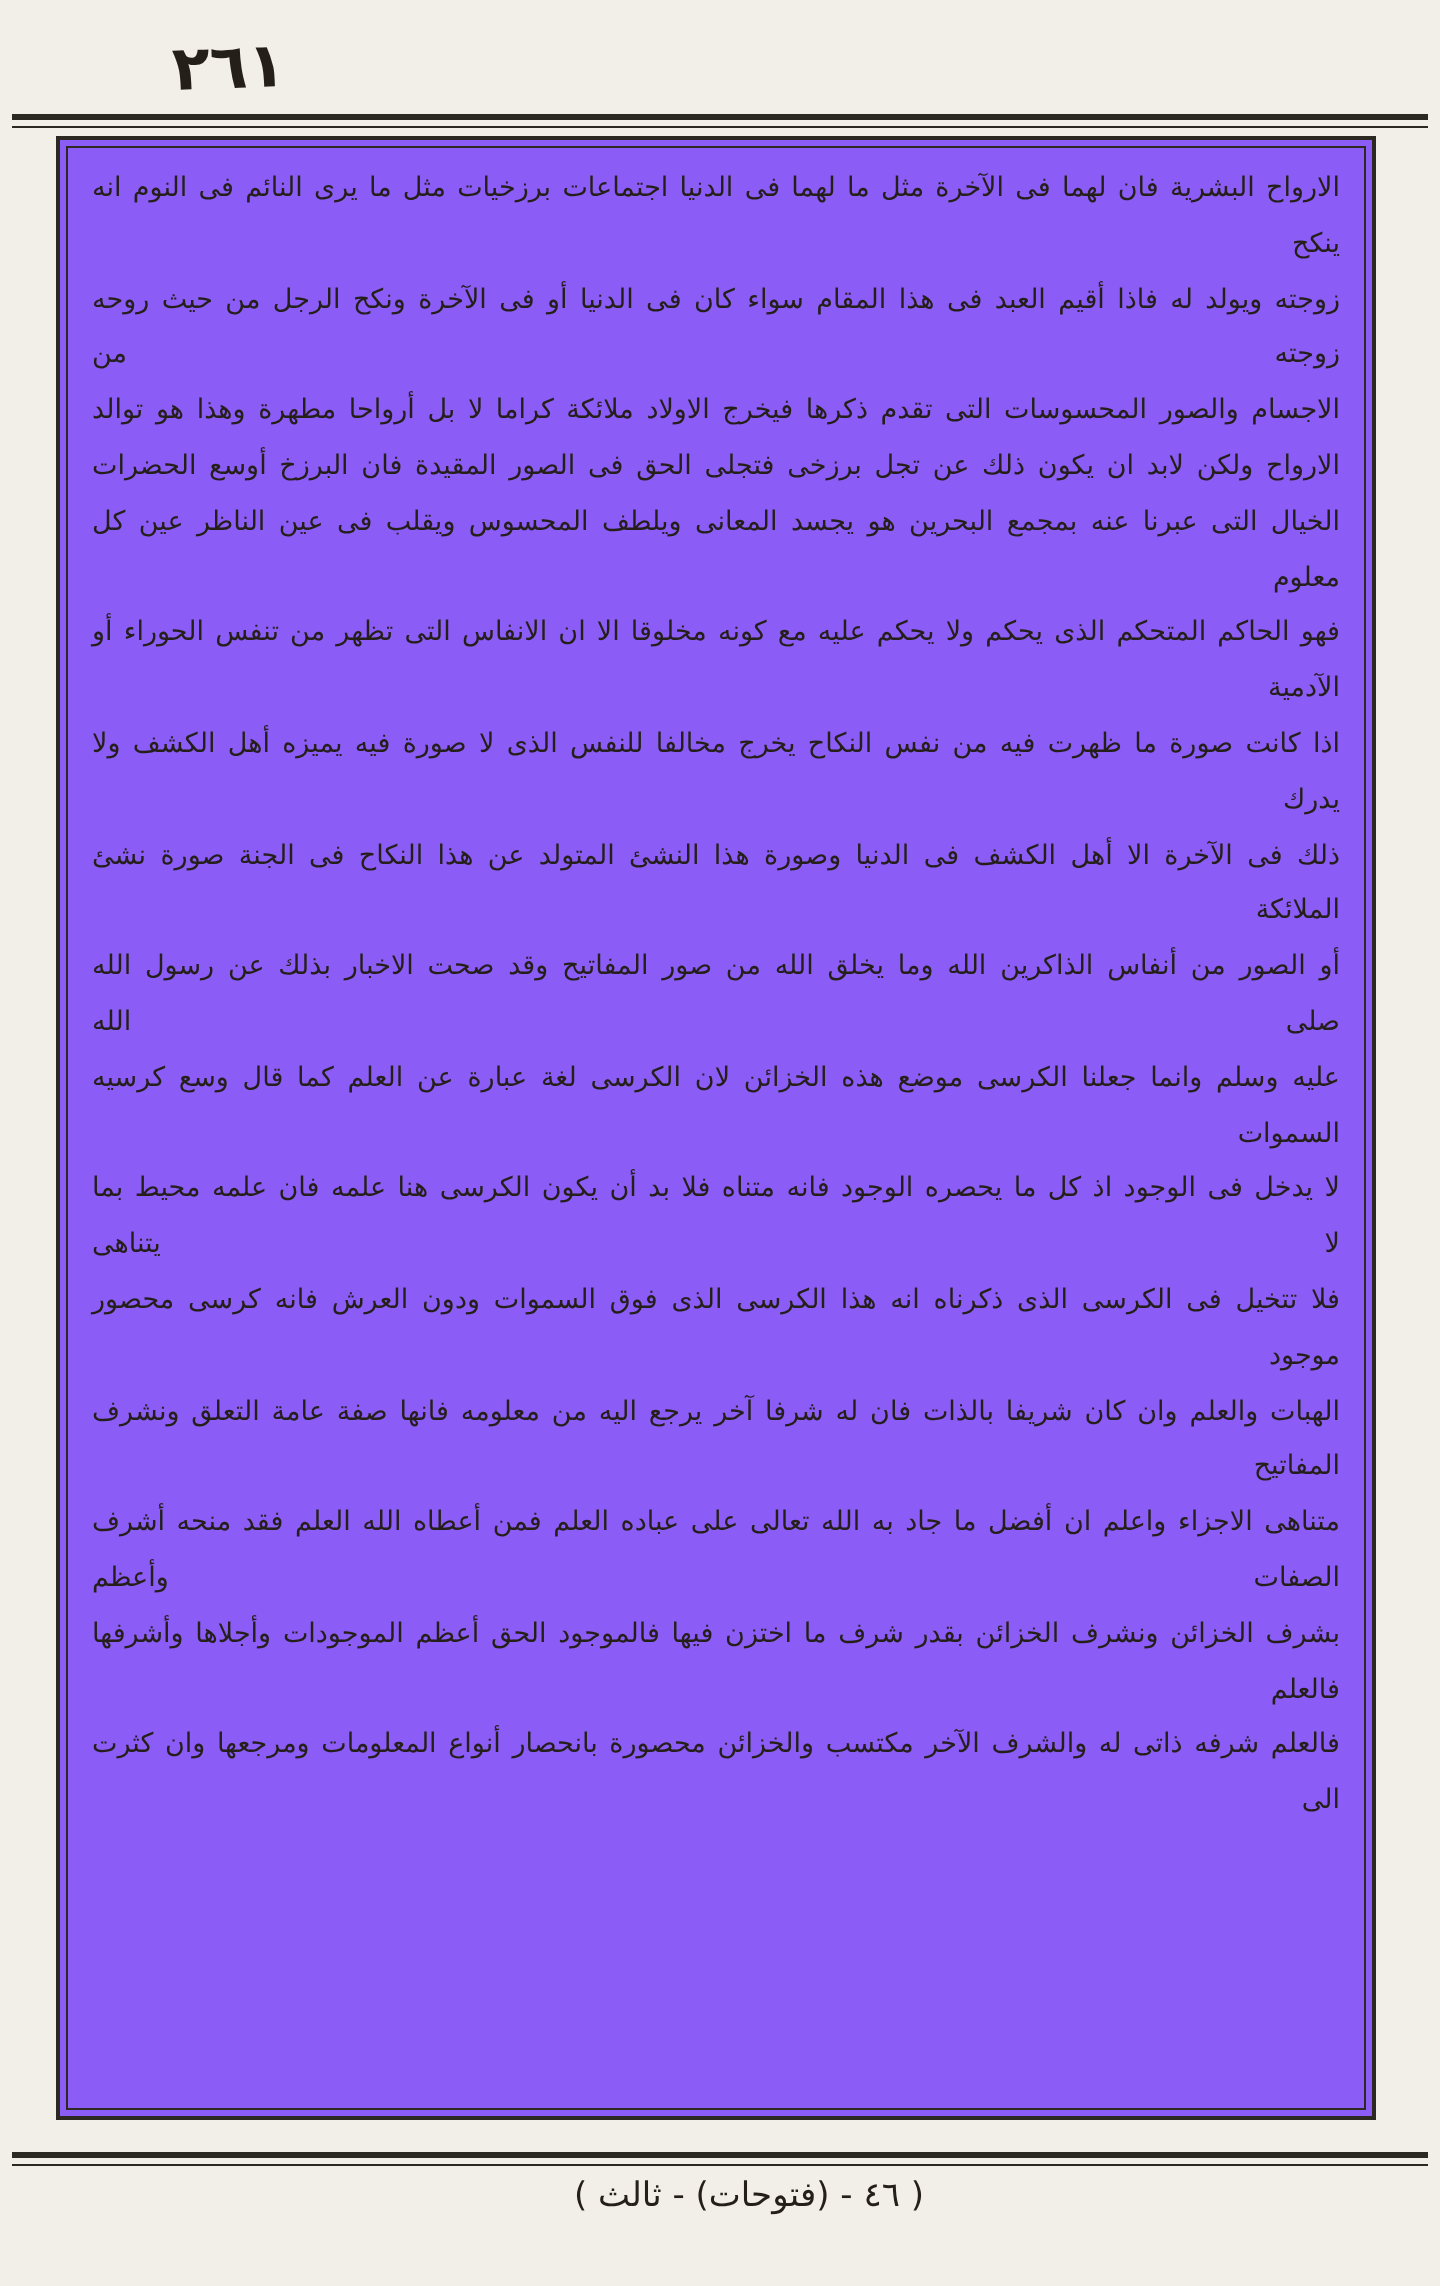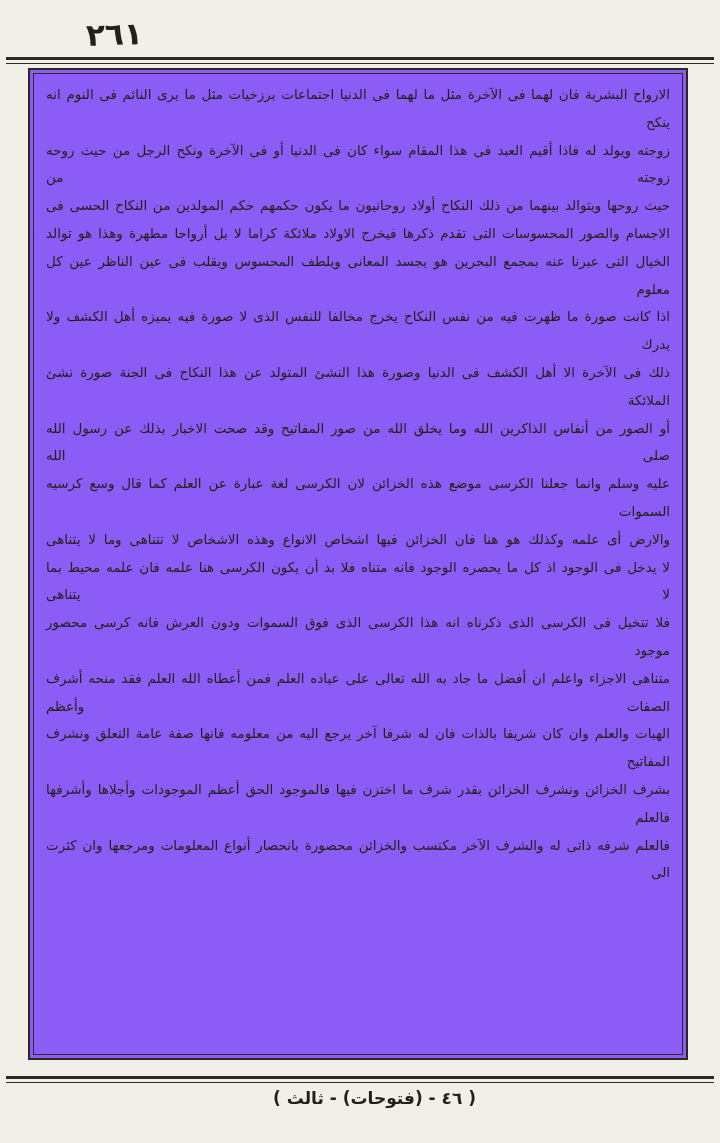--- a/index.html
+++ b/index.html
@@ -50,52 +50,52 @@
     text-align:justify;
     text-align-last:justify;
     white-space:normal;
     word-spacing:1px;
   }
 
   .footer{
     position:absolute;top:1088px;left:0;right:0;
     text-align:center;
     font-size:17px;
-    font-weight:bold;
+    font-weight:normal;
     direction:rtl;
     padding-left:29px;
   }
 </style>
 </head>
 <body>
 
 <div class="page">
 
   <div class="page-number">٢٦١</div>
 
   <div class="rule top"></div>
 
   <div class="frame">
     <div class="frame-inner">
 
       <div class="prose">
           <div class="line">الارواح البشرية فان لهما فى الآخرة مثل ما لهما فى الدنيا اجتماعات برزخيات مثل ما يرى النائم فى النوم انه ينكح</div>
           <div class="line">زوجته ويولد له فاذا أقيم العبد فى هذا المقام سواء كان فى الدنيا أو فى الآخرة ونكح الرجل من حيث روحه زوجته من</div>
-          <div class="line">حيث روحها ويتوالد بينهما من ذلك النكاح أولاد روحانيون ما يكون حكمهم حكم المولدين من النكاح الحسى فى</div>
           <div class="line">الاجسام والصور المحسوسات التى تقدم ذكرها فيخرج الاولاد ملائكة كراما لا بل أرواحا مطهرة وهذا هو توالد</div>
+          <div class="line">الارواح ولكن لابد ان يكون ذلك عن تجل برزخى فتجلى الحق فى الصور المقيدة فان البرزخ أوسع الحضرات</div>
           <div class="line">الخيال التى عبرنا عنه بمجمع البحرين هو يجسد المعانى ويلطف المحسوس ويقلب فى عين الناظر عين كل معلوم</div>
+          <div class="line">فهو الحاكم المتحكم الذى يحكم ولا يحكم عليه مع كونه مخلوقا الا ان الانفاس التى تظهر من تنفس الحوراء أو الآدمية</div>
           <div class="line">اذا كانت صورة ما ظهرت فيه من نفس النكاح يخرج مخالفا للنفس الذى لا صورة فيه يميزه أهل الكشف ولا يدرك</div>
           <div class="line">ذلك فى الآخرة الا أهل الكشف فى الدنيا وصورة هذا النشئ المتولد عن هذا النكاح فى الجنة صورة نشئ الملائكة</div>
           <div class="line">أو الصور من أنفاس الذاكرين الله وما يخلق الله من صور المفاتيح وقد صحت الاخبار بذلك عن رسول الله صلى الله</div>
           <div class="line">عليه وسلم وانما جعلنا الكرسى موضع هذه الخزائن لان الكرسى لغة عبارة عن العلم كما قال وسع كرسيه السموات</div>
-          <div class="line">والارض أى علمه وكذلك هو هنا فان الخزائن فيها اشخاص الانواع وهذه الاشخاص لا تتناهى وما لا يتناهى</div>
           <div class="line">لا يدخل فى الوجود اذ كل ما يحصره الوجود فانه متناه فلا بد أن يكون الكرسى هنا علمه فان علمه محيط بما لا يتناهى</div>
           <div class="line">فلا تتخيل فى الكرسى الذى ذكرناه انه هذا الكرسى الذى فوق السموات ودون العرش فانه كرسى محصور موجود</div>
+          <div class="line">الهبات والعلم وان كان شريفا بالذات فان له شرفا آخر يرجع اليه من معلومه فانها صفة عامة التعلق ونشرف المفاتيح</div>
           <div class="line">متناهى الاجزاء واعلم ان أفضل ما جاد به الله تعالى على عباده العلم فمن أعطاه الله العلم فقد منحه أشرف الصفات وأعظم</div>
-          <div class="line">الهبات والعلم وان كان شريفا بالذات فان له شرفا آخر يرجع اليه من معلومه فانها صفة عامة التعلق ونشرف المفاتيح</div>
           <div class="line">بشرف الخزائن ونشرف الخزائن بقدر شرف ما اختزن فيها فالموجود الحق أعظم الموجودات وأجلاها وأشرفها فالعلم</div>
           <div class="line">فالعلم شرفه ذاتى له والشرف الآخر مكتسب والخزائن محصورة بانحصار أنواع المعلومات ومرجعها وان كثرت الى</div>
         </div>
 
     </div>
   </div>
 
   <div class="rule bottom"></div>
 
   <div class="footer">( ٤٦ - (فتوحات) - ثالث )</div>

